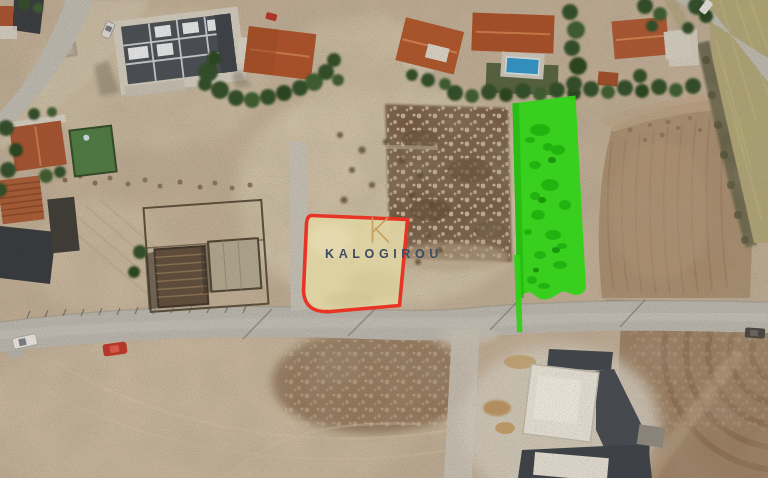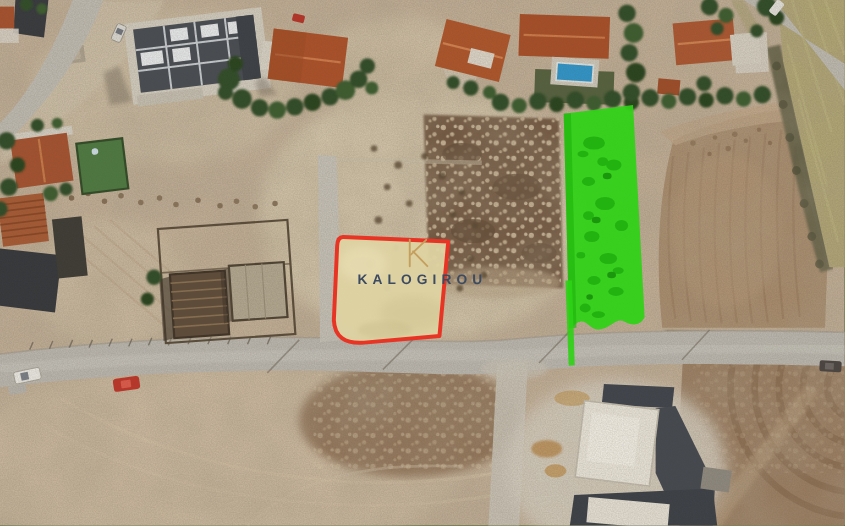--- a/index.html
+++ b/index.html
@@ -1,16 +1,16 @@
 <!DOCTYPE html>
 <html><head>
 <meta charset="utf-8">
 <style>
   html,body{margin:0;padding:0;background:#1c1c1c;}
-  .stage{position:relative;width:768px;height:478px;overflow:hidden;background:#4d7c0f;}
+  .stage{position:relative;width:768px;height:478px;overflow:hidden;background:#86efac;}
   svg{display:block;}
   text.brand{font-family:"Liberation Sans",sans-serif;font-weight:bold;}
 </style>
 </head>
 <body>
 
 <div class="stage">
 <svg width="768" height="478" viewBox="0 0 768 478">
   <defs>
     <filter id="f-b1">

